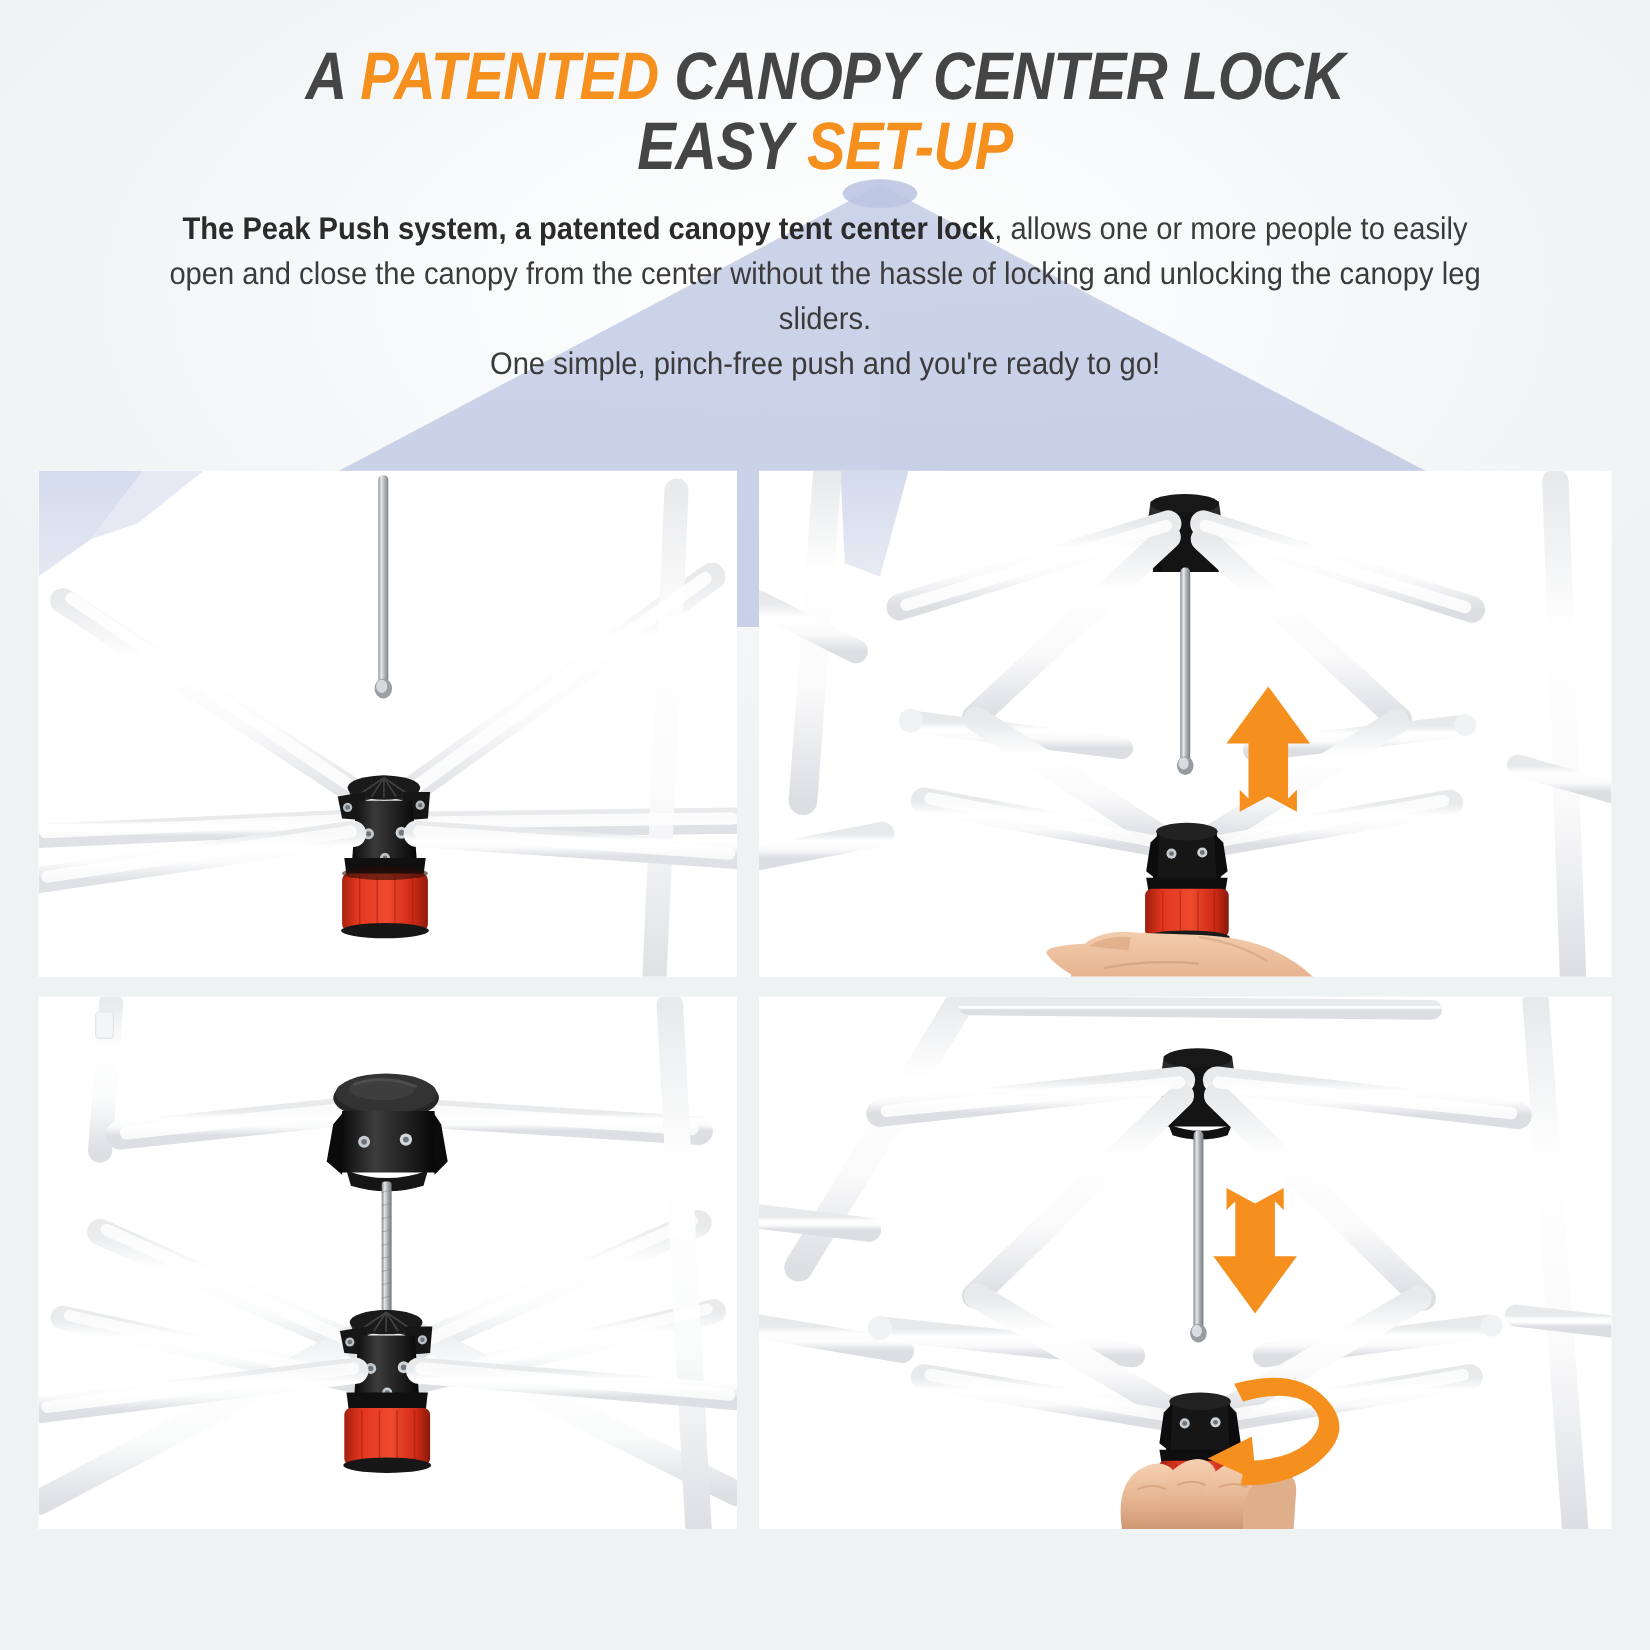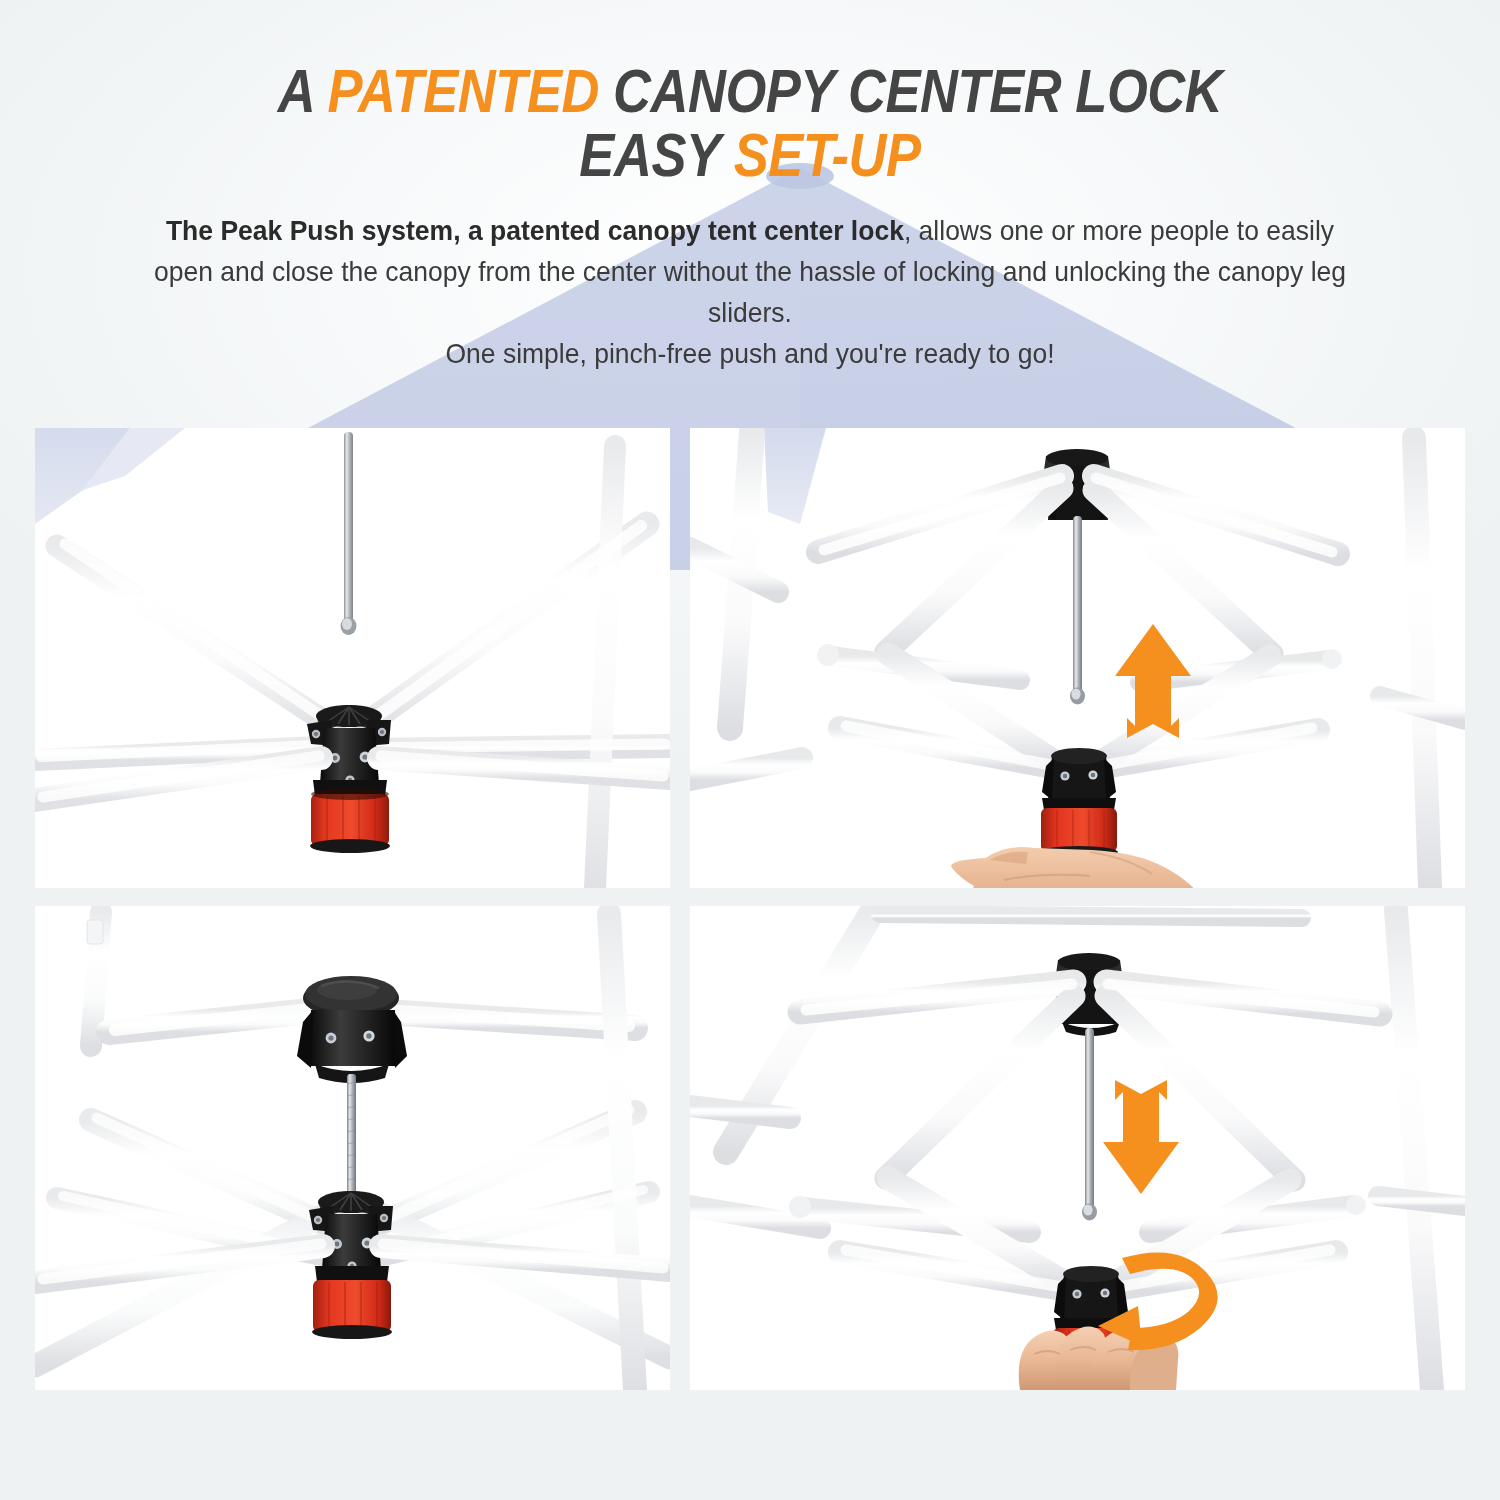--- a/index.html
+++ b/index.html
@@ -12,21 +12,21 @@
     position:relative;
   }
 
   
   .bg-canopy{
     position:absolute; left:0; top:150px; width:1500px; height:420px;
     pointer-events:none; z-index:0;
   }
 
   
-  .header{ position:relative; z-index:3; padding-top:62px; }
+  .header{ position:relative; z-index:3; padding-top:40px; }
   .title{
     text-align:center;
     font-family:"Liberation Sans", sans-serif;
     font-weight:bold;
     font-style:italic;
     font-size:61px;
     line-height:58px;
     letter-spacing:-0.5px;
     color:#454545;
     transform:scaleX(0.86);

